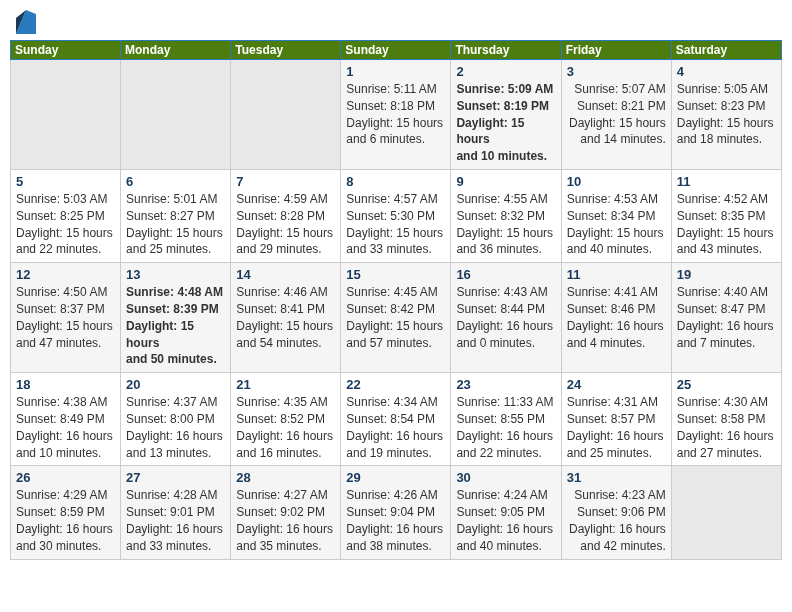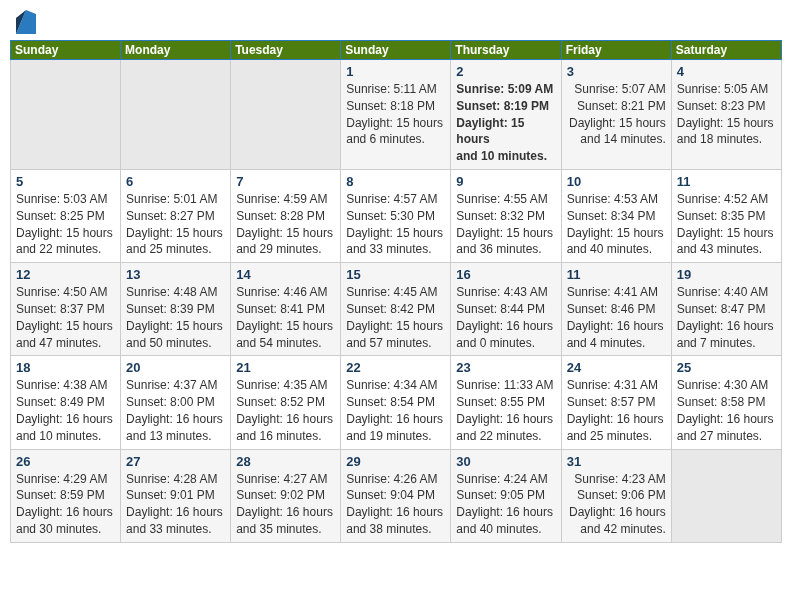--- a/index.html
+++ b/index.html
@@ -218,21 +218,21 @@
       <tr>
         <td>
           <span class="day-num">12</span>
           <div class="day-info" style="white-space: pre-line;">Sunrise: 4:50 AM
 Sunset: 8:37 PM
 Daylight: 15 hours
 and 47 minutes.</div>
         </td>
         <td>
           <span class="day-num">13</span>
-          <div class="day-info" style="white-space: pre-line;">Sunrise: 4:48 AM
+          <div class="day-info" style="white-space: pre-line; font-weight: bold;">Sunrise: 4:48 AM
 Sunset: 8:39 PM
 Daylight: 15 hours
 and 50 minutes.</div>
         </td>
         <td>
           <span class="day-num">14</span>
           <div class="day-info" style="white-space: pre-line;">Sunrise: 4:46 AM
 Sunset: 8:41 PM
 Daylight: 15 hours
 and 54 minutes.</div>

